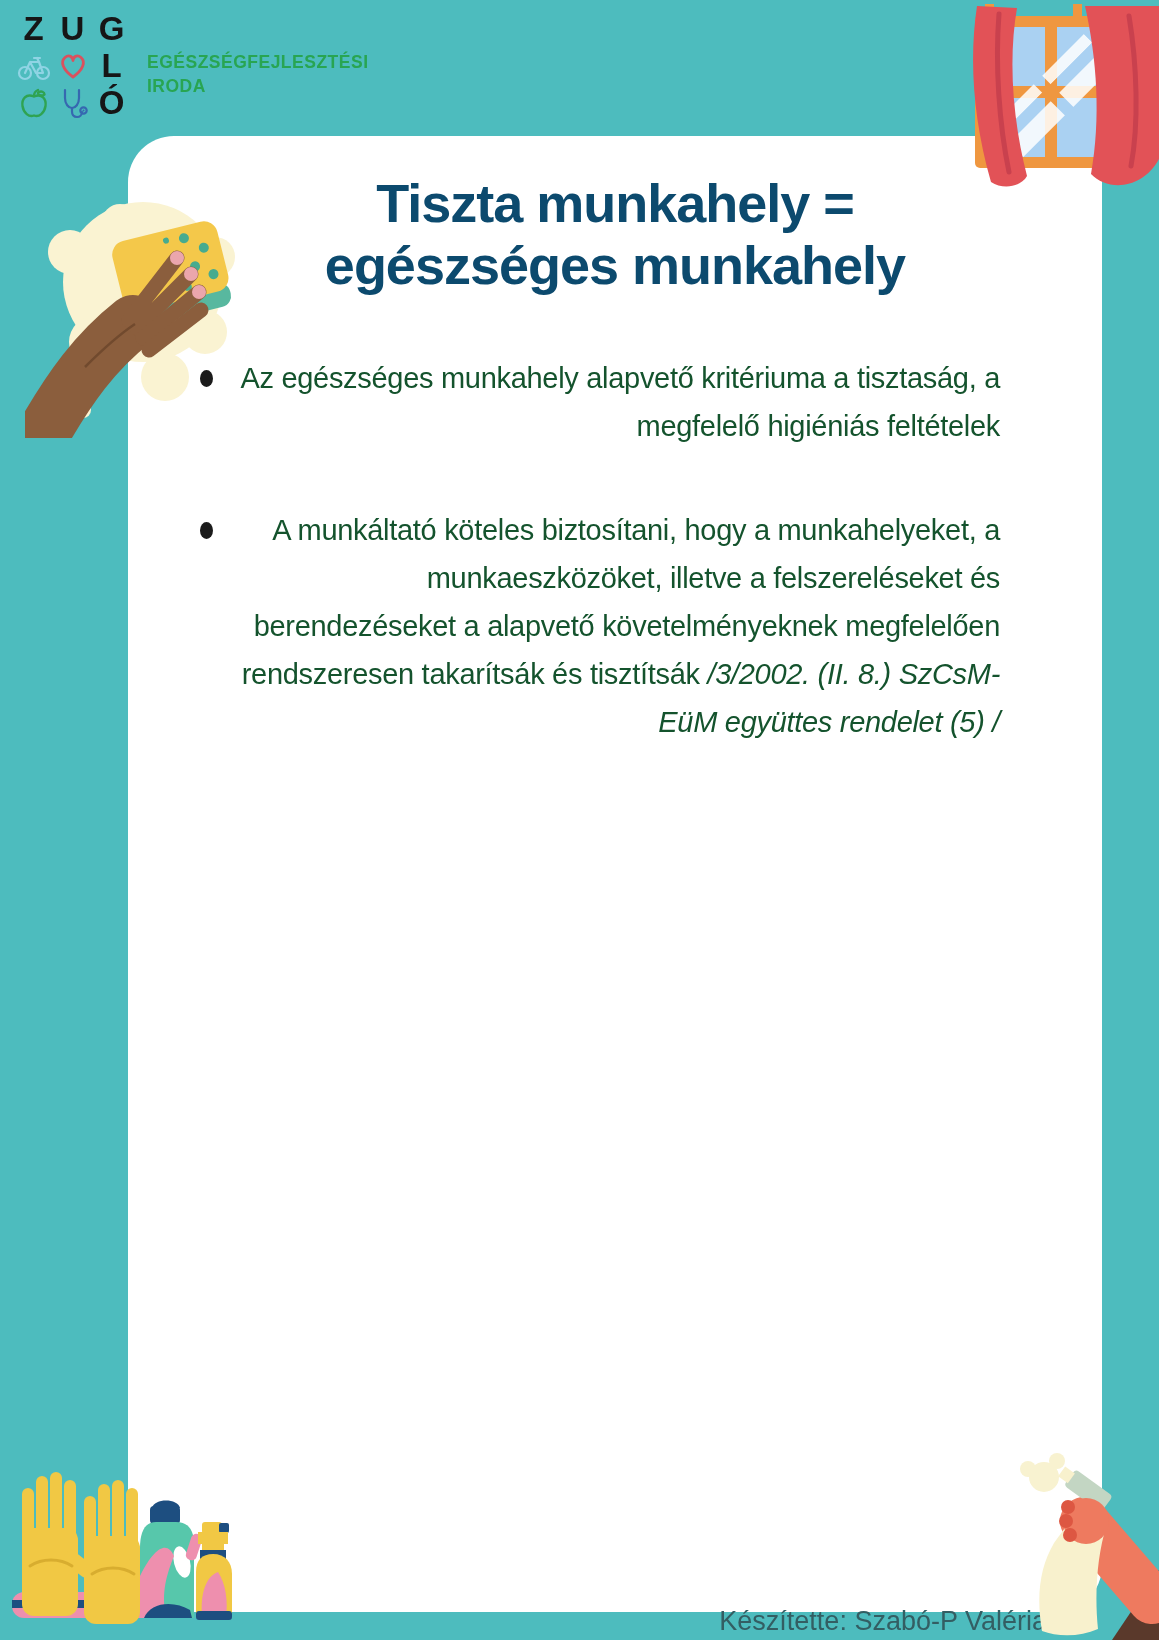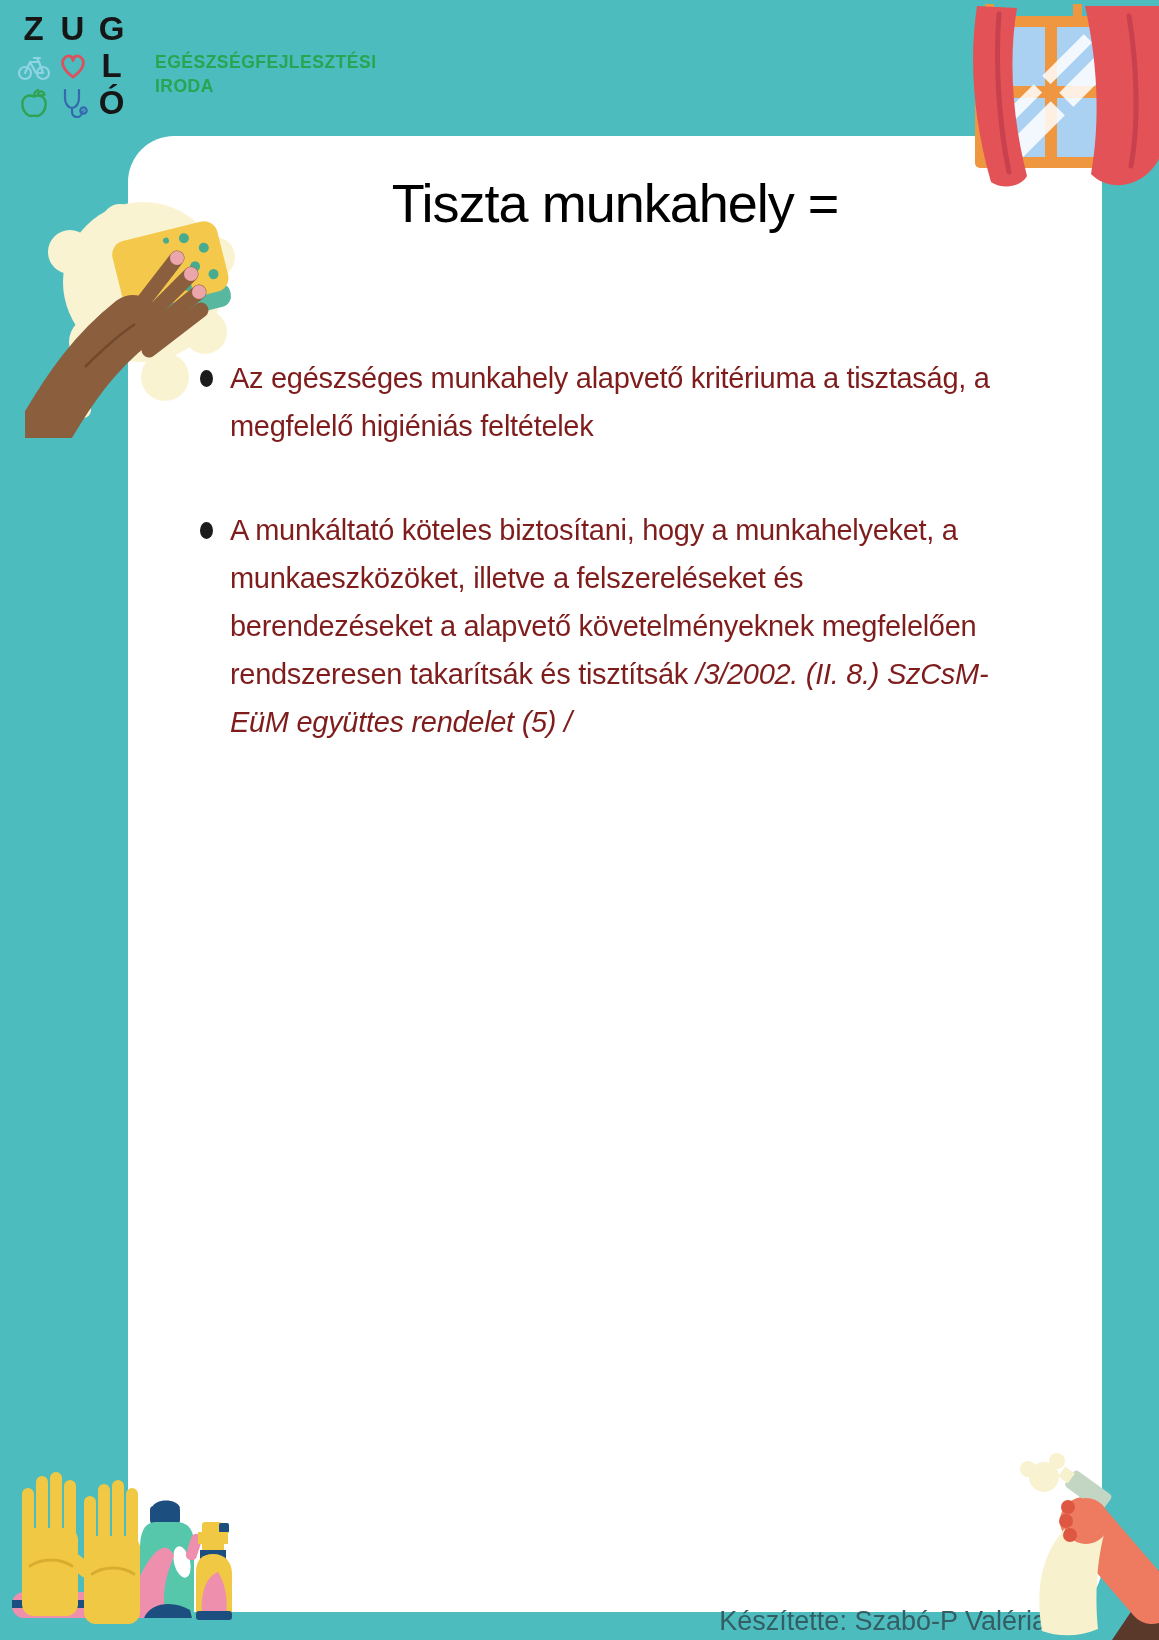--- a/index.html
+++ b/index.html
@@ -11,36 +11,36 @@
   .card{
     position:absolute;left:128px;top:136px;width:974px;height:1476px;
     background:#ffffff;border-radius:46px;z-index:1;
   }
   
   .logo{position:absolute;left:14px;top:10px;z-index:3;display:flex;align-items:flex-start;}
   .logo-grid{display:grid;grid-template-columns:39px 39px 39px;grid-auto-rows:37px;
     align-items:center;justify-items:center;}
   .logo-letter{font-size:33px;font-weight:800;color:#161616;line-height:1;}
   .logo-icon svg{display:block;}
-  .logo-text{margin:40px 0 0 24px;color:#28a552;font-weight:bold;
+  .logo-text{margin:40px 0 0 16px;color:#28a552;font-weight:bold;
     font-size:17.5px;line-height:24px;letter-spacing:0.5px;}
   
   .title{
     position:absolute;left:128px;top:172px;width:974px;z-index:2;
-    text-align:center;color:#000000;font-weight:normal;
+    text-align:center;color:#0c4a6e;font-weight:bold;
     font-size:54px;line-height:62px;letter-spacing:-1px;
   }
   
   .bullets{
     position:absolute;left:180px;top:354px;width:844px;z-index:2;
     list-style:none;margin:0;padding:0;
   }
   .bullets li{
     position:relative;margin:0 0 56px 0;padding:0 24px 0 50px;
-    text-align:left;color:#7f1d1d;font-size:29px;line-height:48px;
+    text-align:right;color:#14532d;font-size:29px;line-height:48px;
     letter-spacing:-0.3px;font-weight:300;
   }
   .bullets li::before{
     content:"";position:absolute;left:20px;top:16px;width:13px;height:17px;
     border-radius:50%;background:#1b1b1b;
   }
   .bullets em{font-style:italic;}
   
   .credit{
     position:absolute;top:1606px;right:112px;z-index:3;
@@ -163,20 +163,21 @@
       <g fill="#eba6ac">
         <circle cx="152" cy="76" r="7"></circle>
           <circle cx="166" cy="92" r="7"></circle>
           <circle cx="174" cy="110" r="7"></circle>
       </g>
     </svg>
   </div>
 
   <div class="title">
     <div>Tiszta munkahely =</div>
+    <div>egészséges munkahely</div>
   </div>
 
   <ul class="bullets">
     <li>
       <span>Az egészséges munkahely alapvető kritériuma a tisztaság, a megfelelő higiéniás feltételek</span>
     </li>
     <li>
       <span>A munkáltató köteles biztosítani, hogy a munkahelyeket, a munkaeszközöket, illetve a felszereléseket és berendezéseket a alapvető követelményeknek megfelelően rendszeresen takarítsák és tisztítsák </span><em>/3/2002. (II. 8.) SzCsM-EüM együttes rendelet (5) /</em>
     </li>
   </ul>

